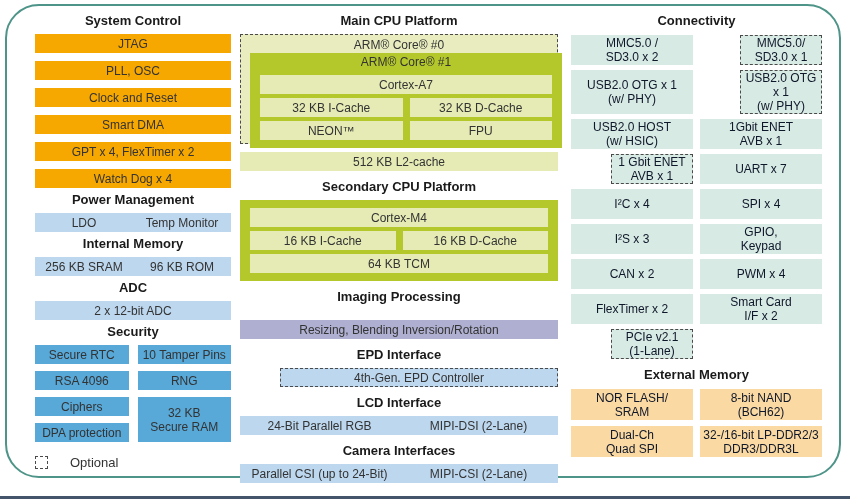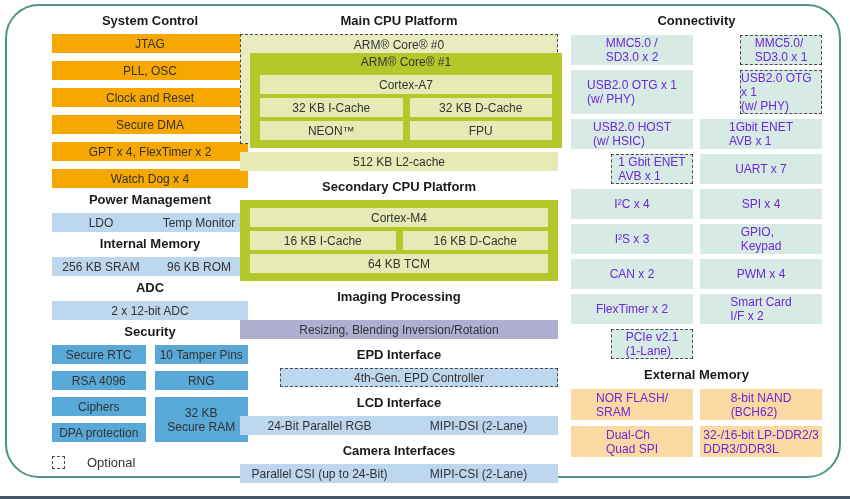--- a/index.html
+++ b/index.html
@@ -8,21 +8,21 @@
     font-family:"Liberation Sans", sans-serif; overflow:hidden;
   }
   .canvas-border {
     position:absolute; left:5px; top:4px; width:836px; height:474px;
     border:2px solid #4E9488; border-radius:34px; box-sizing:border-box;
     pointer-events:none;
   }
   .bottom-rule { position:absolute; left:0; bottom:0; width:850px; height:3px; background:#44546A; }
 
   .col { position:absolute; top:12px; }
-  .col-left  { left:52px;  width:196px; }
+  .col-left  { left:35px;  width:196px; }
   .col-mid   { left:240px; width:318px; }
   .col-right { left:571px; width:251px; }
 
   .sec-title {
     font-size:13px; font-weight:bold; color:#1a1a1a; text-align:center;
     height:18px; line-height:18px; margin:3px 0 4px;
   }
   .col .sec-title:first-child { margin-top:0; }
 
   .bar {
@@ -66,40 +66,40 @@
   }
   .grow2 { display:grid; grid-template-columns:1fr 1fr; gap:7px; }
   .l2bar { margin-top:8px; }
   .col-mid .sec-title { margin:7px 0 4px; }
   .col-mid .sec-title:first-child { margin-top:0; }
 
   
   .conn-grid { display:grid; grid-template-columns:1fr 1fr; gap:5px 7px; }
   .ccell {
     background:#D7EAE3; min-height:30px; box-sizing:border-box;
-    display:flex; align-items:center; justify-content:center; text-align:left;
-    font-size:12px; line-height:14px; color:#6d28d9; white-space:pre-line;
+    display:flex; align-items:center; justify-content:center; text-align:center;
+    font-size:12px; line-height:14px; color:#0f172a; white-space:pre-line;
   }
   .ext-grid { display:grid; grid-template-columns:1fr 1fr; gap:6px 7px; margin-top:1px; }
   .ext-grid .ccell { background:#FBD9A2; min-height:31px; }
   .col-right .sec-title { margin:7px 0 5px; }
   .col-right .sec-title:first-child { margin-top:0; }
 </style>
 </head>
 <body>
 
 <div class="canvas-border"></div>
 
 <div class="col col-left">
   <div class="sec-title">System Control</div>
   <div class="stack">
     <div class="bar orange">JTAG</div>
     <div class="bar orange">PLL, OSC</div>
     <div class="bar orange">Clock and Reset</div>
-    <div class="bar orange">Secure DMA</div>
+    <div class="bar orange">Smart DMA</div>
     <div class="bar orange">GPT x 4, FlexTimer x 2</div>
     <div class="bar orange">Watch Dog x 4</div>
   </div>
 
   <div class="sec-title">Power Management</div>
   <div class="row2">
     <div class="bar lblue">LDO</div>
     <div class="bar lblue">Temp Monitor</div>
   </div>
 

